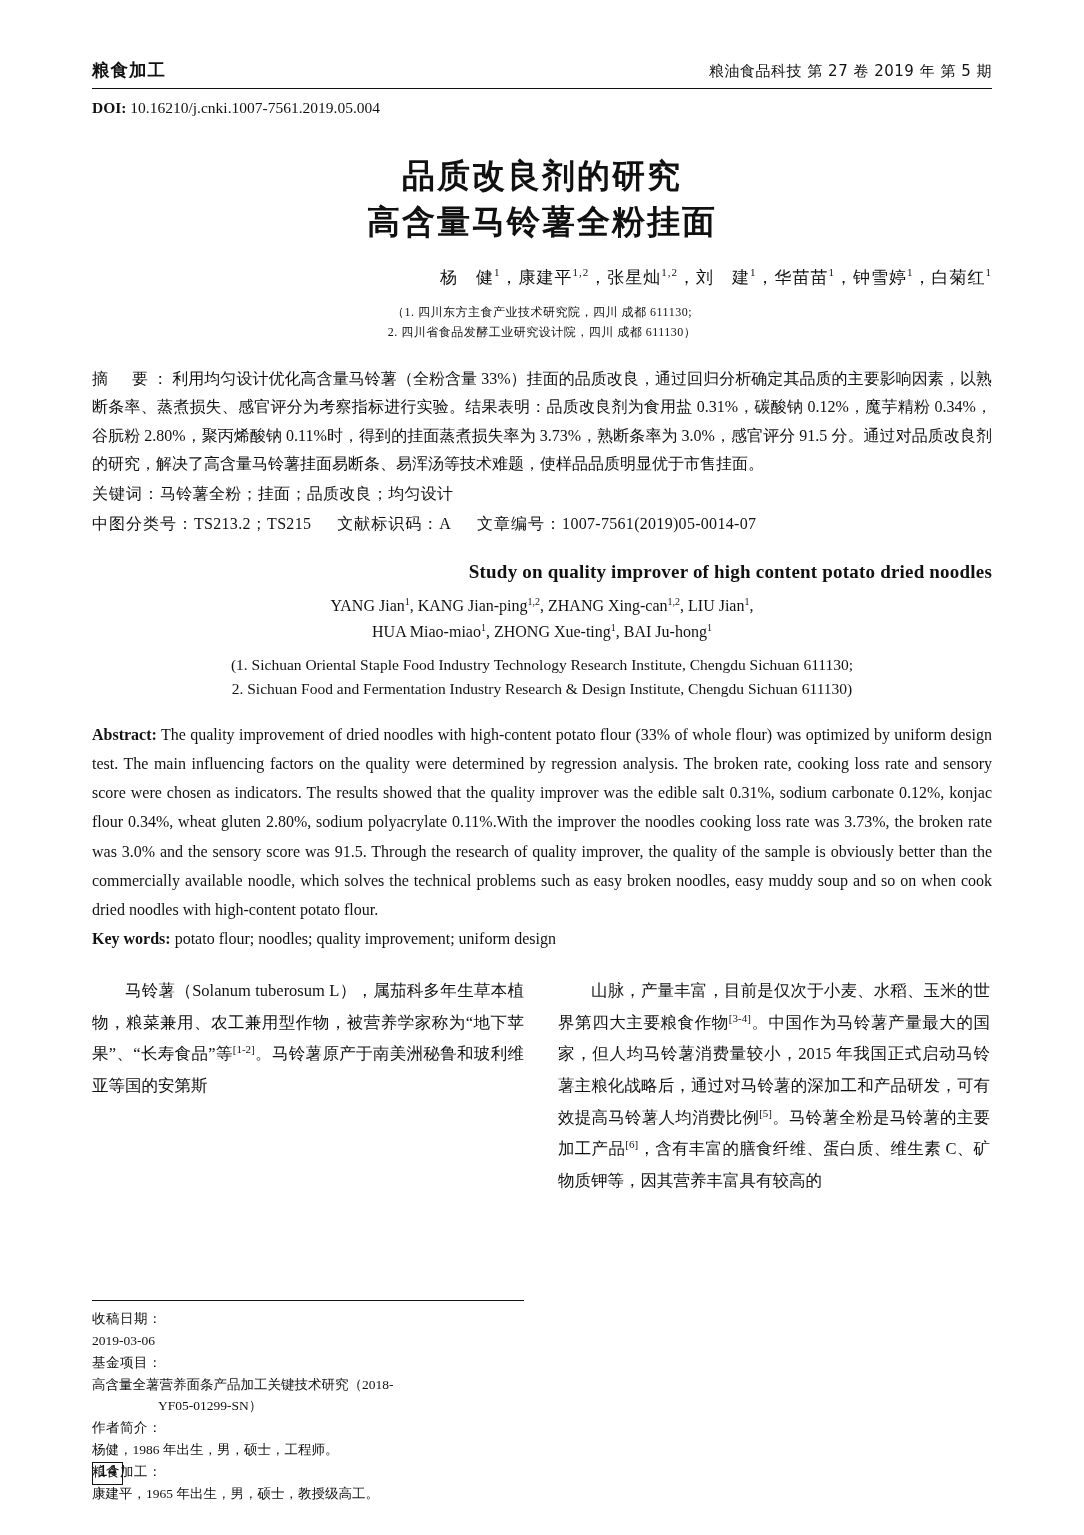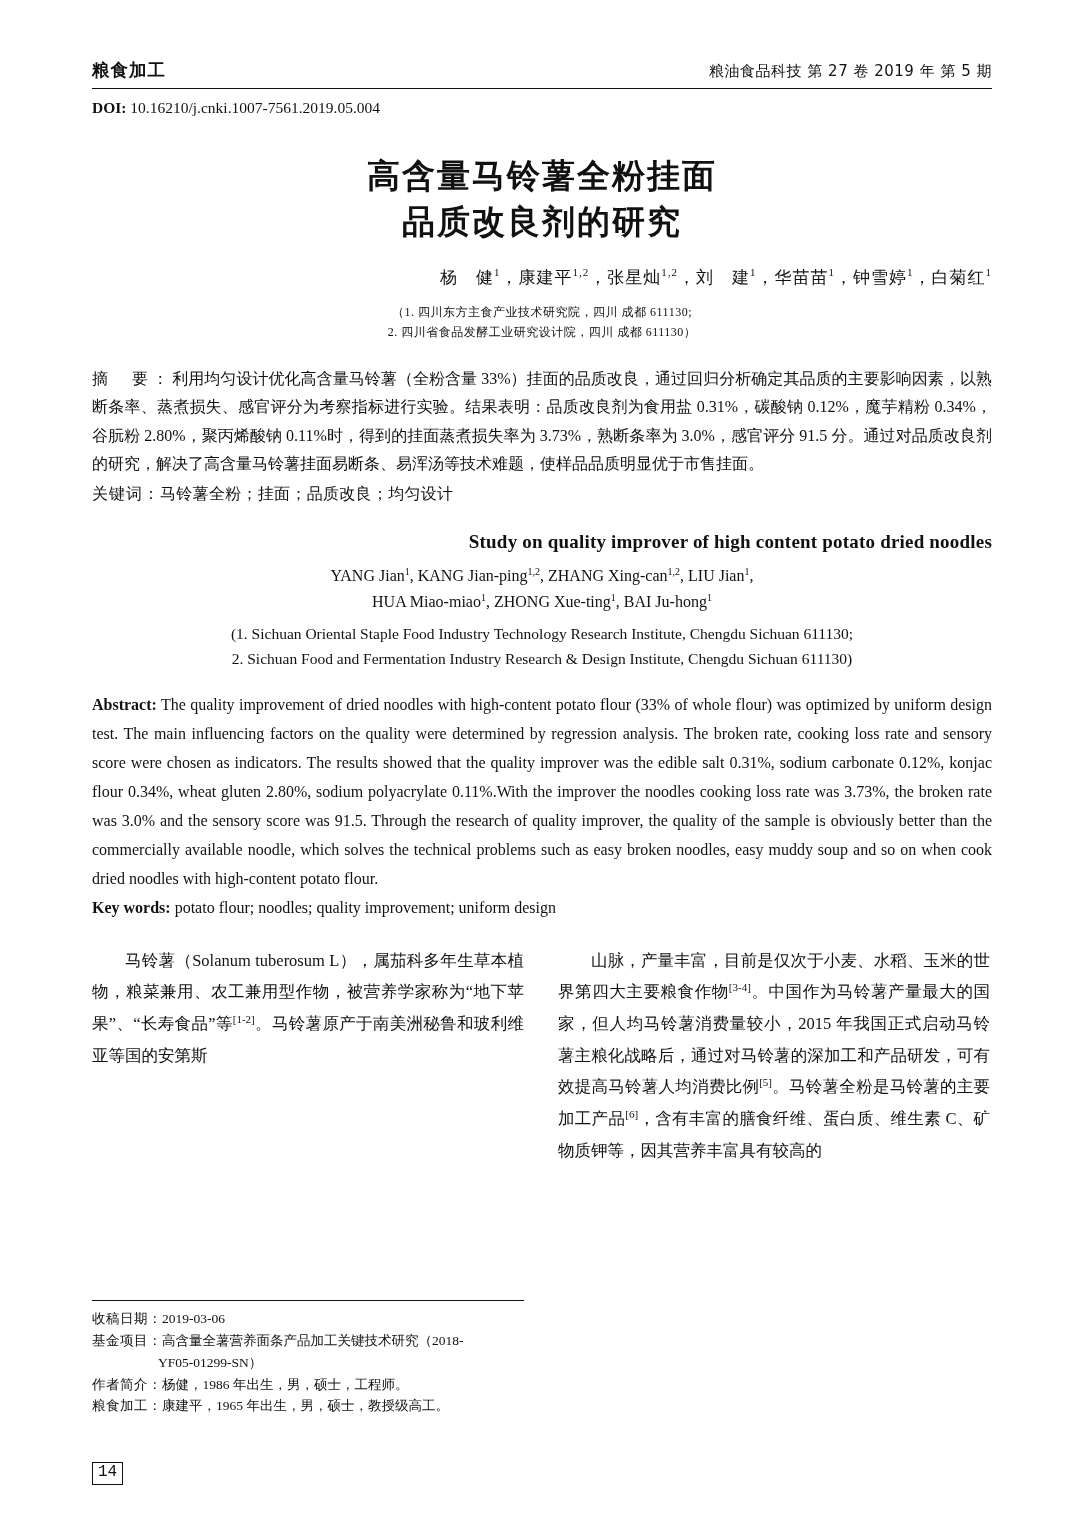--- a/index.html
+++ b/index.html
@@ -140,21 +140,21 @@
   .footnote {
     position: absolute;
     left: 92px;
     top: 1300px;
     width: 432px;
     border-top: 1.2px solid #111;
     padding-top: 7px;
     font-size: 13.5px;
     line-height: 1.62;
   }
-  .footnote .row { display: flex; }
+  .footnote .row { display: flex; flex-direction: column; }
   .footnote .fl { white-space: nowrap; letter-spacing: 0.5px; }
   .footnote .fv { flex: 1; }
   .footnote .indent { padding-left: 66px; }
   
   .pagenum {
     position: absolute;
     left: 92px;
     top: 1462px;
     border: 1.2px solid #111;
     font-family: Liberation Mono, monospace;
@@ -172,39 +172,42 @@
     <div class="left">粮食加工</div>
     <div class="right">粮油食品科技 第 27 卷 2019 年 第 5 期</div>
   </div>
 
   <div class="doi">
     <b>DOI:</b>
     <span>10.16210/j.cnki.1007-7561.2019.05.004</span>
   </div>
 
   <div class="title">
+    <div>品质改良剂的研究</div>
     <div>高含量马铃薯全粉挂面</div>
-    <div>品质改良剂的研究</div>
   </div>
 
   <div class="authors">杨　健<sup>1</sup>，康建平<sup>1,2</sup>，张星灿<sup>1,2</sup>，刘　建<sup>1</sup>，华苗苗<sup>1</sup>，钟雪婷<sup>1</sup>，白菊红<sup>1</sup></div>
 
   <div class="affil">
     <div>（1. 四川东方主食产业技术研究院，四川 成都 611130;</div>
     <div>2. 四川省食品发酵工业研究设计院，四川 成都 611130）</div>
   </div>
 
   <div class="abs-cn">
     <span class="lbl">摘　要：</span><span>利用均匀设计优化高含量马铃薯（全粉含量 33%）挂面的品质改良，通过回归分析确定其品质的主要影响因素，以熟断条率、蒸煮损失、感官评分为考察指标进行实验。结果表明：品质改良剂为食用盐 0.31%，碳酸钠 0.12%，魔芋精粉 0.34%，谷朊粉 2.80%，聚丙烯酸钠 0.11%时，得到的挂面蒸煮损失率为 3.73%，熟断条率为 3.0%，感官评分 91.5 分。通过对品质改良剂的研究，解决了高含量马铃薯挂面易断条、易浑汤等技术难题，使样品品质明显优于市售挂面。</span>
   </div>
 
   <div class="kw-cn">
     <span class="lbl">关键词：</span><span>马铃薯全粉；挂面；品质改良；均匀设计</span>
   </div>
 
+  <div class="clsf">
+    <span class="lbl">中图分类号：</span><span>TS213.2；TS215</span><span class="gap"></span><span class="lbl">文献标识码：</span><span>A</span><span class="gap"></span><span class="lbl">文章编号：</span><span>1007-7561(2019)05-0014-07</span>
+  </div>
 
   <div class="en-title">Study on quality improver of high content potato dried noodles</div>
 
   <div class="en-authors">
     <div>YANG Jian<sup>1</sup>, KANG Jian-ping<sup>1,2</sup>, ZHANG Xing-can<sup>1,2</sup>, LIU Jian<sup>1</sup>,</div>
     <div>HUA Miao-miao<sup>1</sup>, ZHONG Xue-ting<sup>1</sup>, BAI Ju-hong<sup>1</sup></div>
   </div>
 
   <div class="en-affil">
     <div>(1. Sichuan Oriental Staple Food Industry Technology Research Institute, Chengdu Sichuan 611130;</div>

